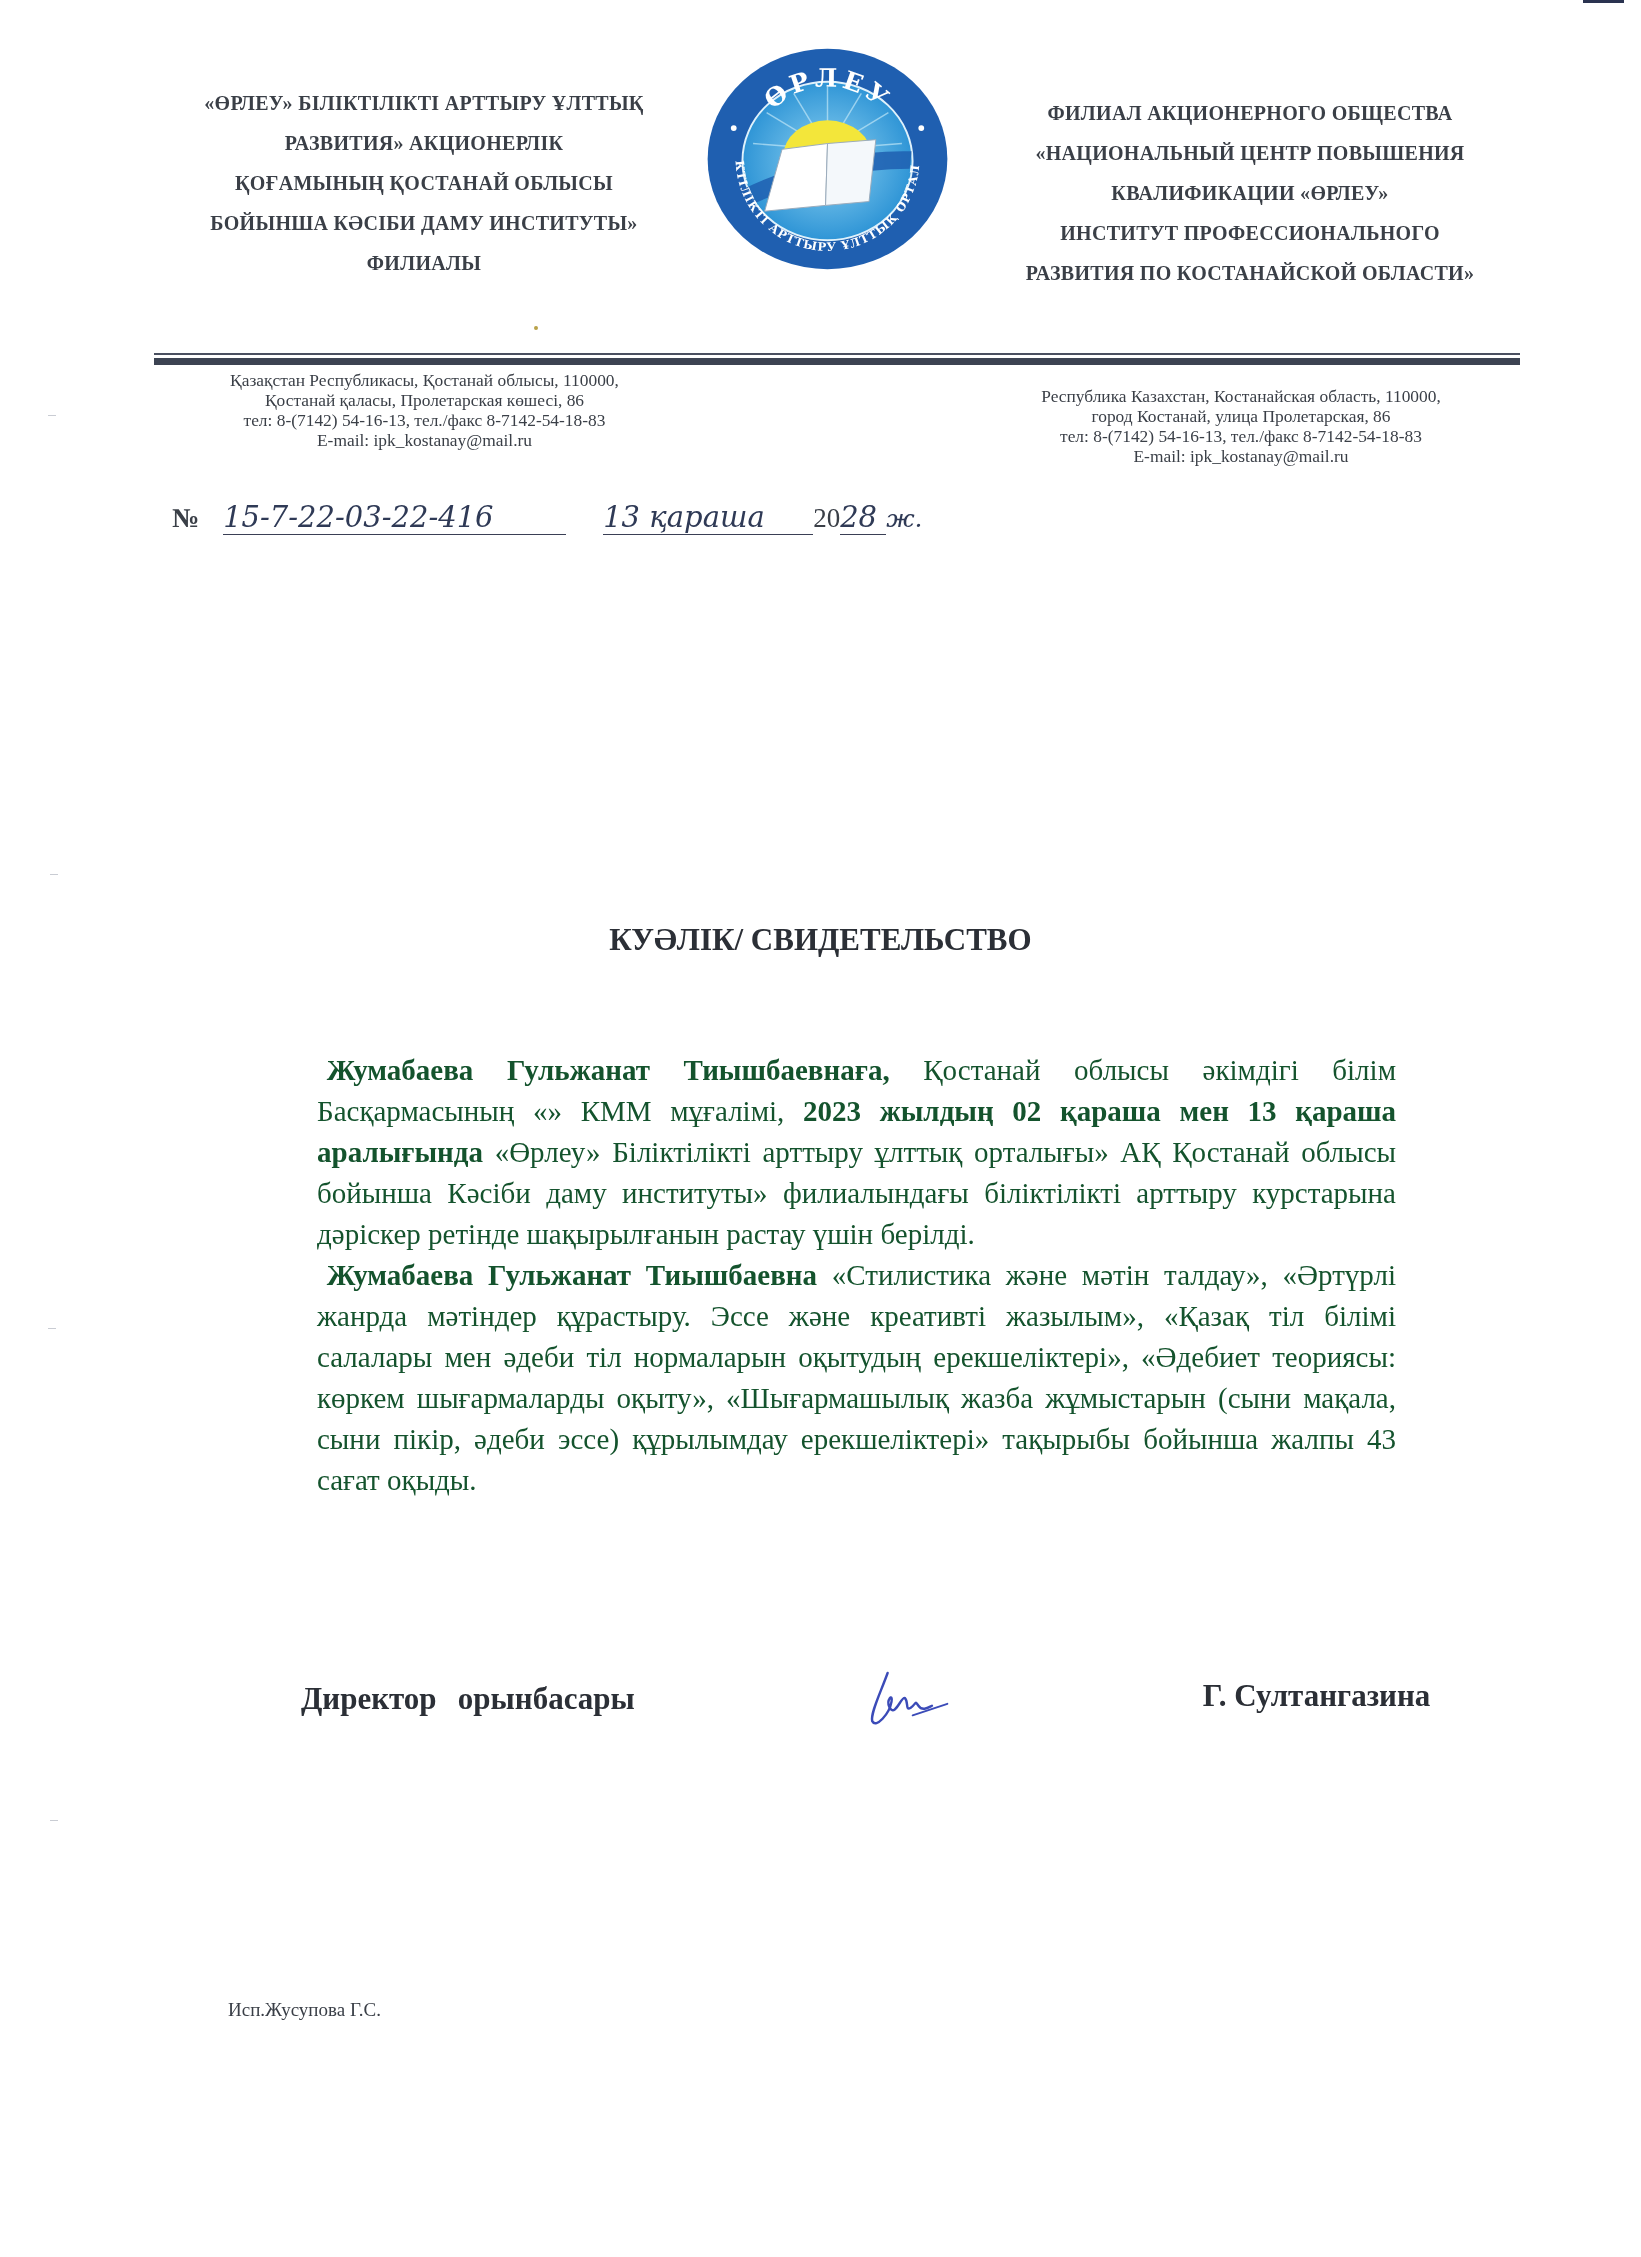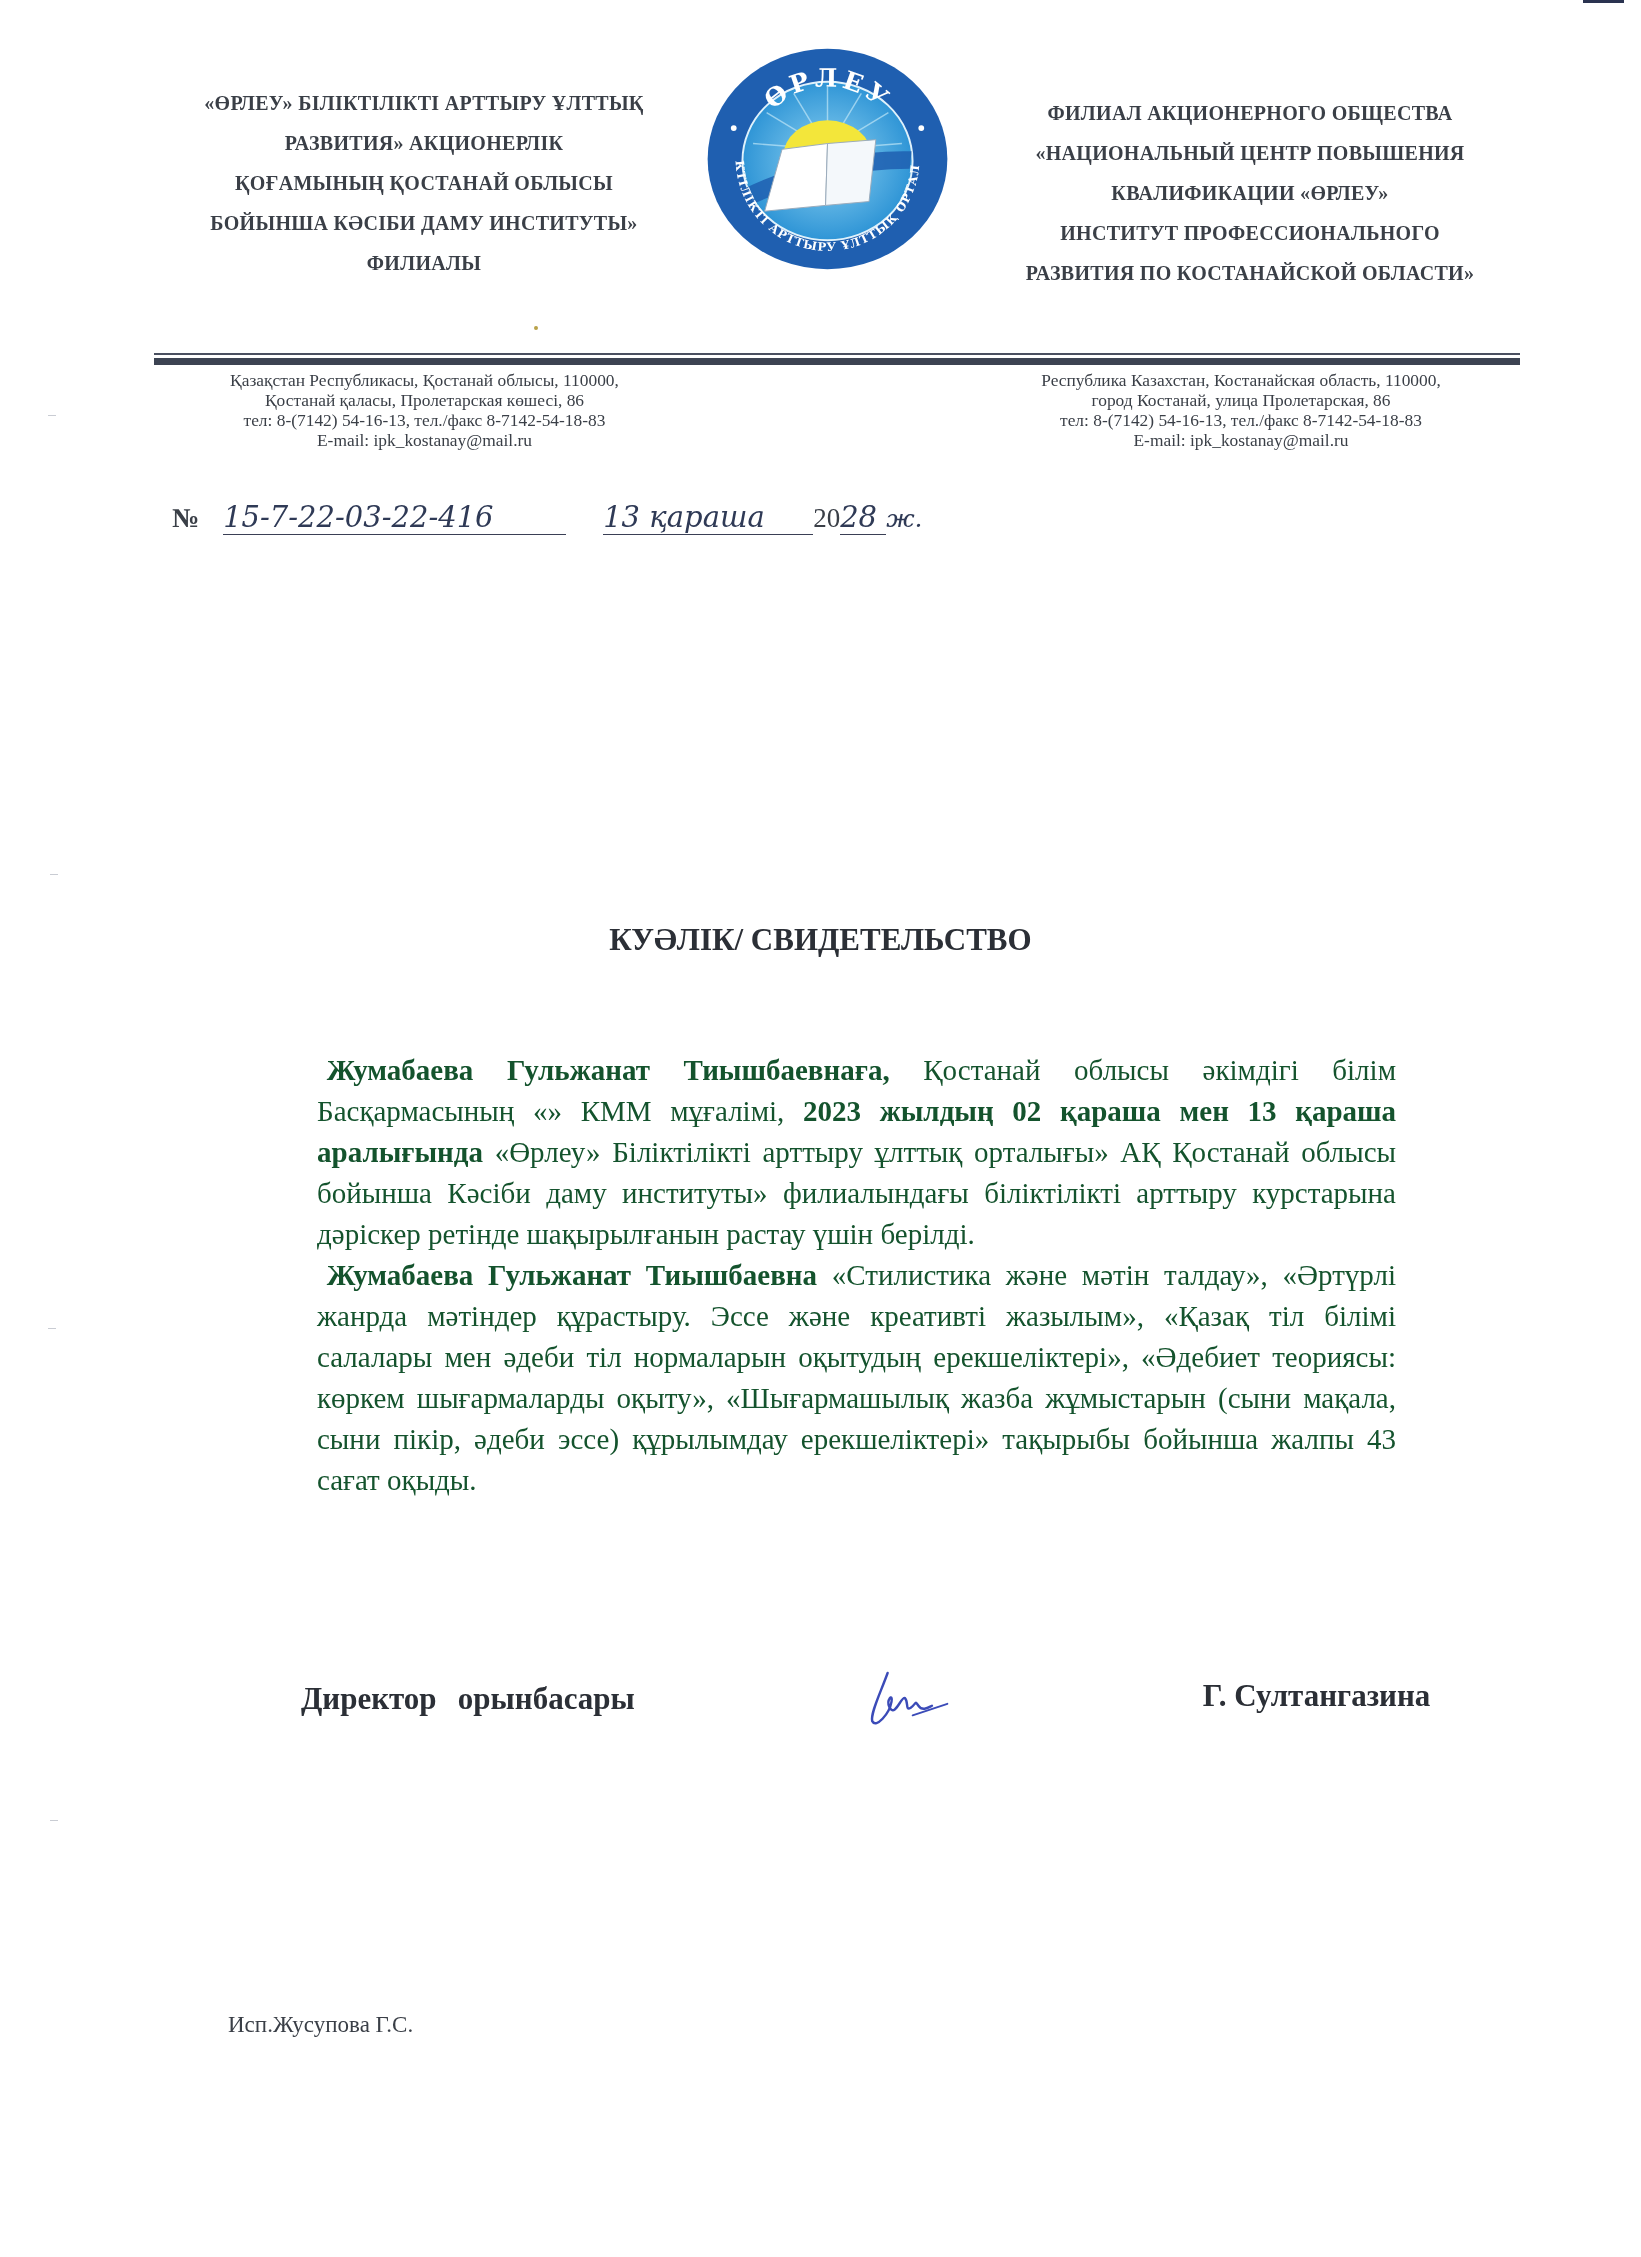--- a/index.html
+++ b/index.html
@@ -7,33 +7,33 @@
          font-family:"Liberation Serif", "DejaVu Serif", serif; color:#2b2f36; }
   .abs { position:absolute; }
   .hdr { font-weight:bold; text-align:center; font-size:20px; line-height:40px; color:#3a3f47; letter-spacing:0.3px; }
   #hdr-left { left:168px; top:83px; width:512px; }
   #hdr-right { left:975px; top:93px; width:550px; }
   #logo { left:697px; top:43px; width:261px; height:232px; }
   .rule-thin { left:154px; top:353px; width:1366px; height:1.9px; background:#4a5060; }
   .rule-thick { left:154px; top:358px; width:1366px; height:6.8px; background:#3c4352; }
   .addr { font-size:17.4px; line-height:20px; text-align:center; color:#3a3f47; }
   #addr-left { left:154px; top:370px; width:541px; }
-  #addr-right { left:966px; top:370px; width:550px; }
+  #addr-right { left:966px; top:386px; width:550px; }
   #reg-line { left:172px; top:500px; width:792px; height:44px; }
   .hand { font-family:"DejaVu Serif", serif; font-style:italic; color:#2f3a56; font-size:29px; }
   .uline { border-bottom:1.9px solid #3a3f55; display:inline-block; }
   #title { left:0; width:1641px; top:922px; text-align:center; font-weight:bold; font-size:31px; color:#2b2f36; }
   #body { left:317px; top:1050px; width:1079px; font-size:29px; line-height:41px; text-align:justify; color:#14532d; }
   #body p { margin:0; text-indent:0; }
   #body b { font-weight:bold; }
   #signrow { left:301px; top:1670px; width:1139px; height:58px; }
   #sign-role { position:absolute; left:0; top:11px; font-weight:bold; font-size:31px; word-spacing:13.5px; }
   #sign-name { position:absolute; right:9.7px; top:7.7px; font-weight:bold; font-size:31px; }
   #signature { position:absolute; left:550px; top:-4.8px; width:106px; height:68px; }
-  #executor { left:228px; top:1999px; font-size:23px; color:#3a3f47;margin-top:13px; }
+  #executor { left:228px; top:1999px; font-size:19px; color:#3a3f47; }
   .mark { position:absolute; background:#c9ccd3; height:1px; width:7.7px; }
   #corner-bar { left:1583px; top:0; width:41px; height:2.9px; background:#2a3350; }
 </style>
 </head>
 <body>
 
 <div id="hdr-left" class="abs hdr">
   <div>«ӨРЛЕУ» БІЛІКТІЛІКТІ АРТТЫРУ ҰЛТТЫҚ</div>
   <div>РАЗВИТИЯ» АКЦИОНЕРЛІК</div>
   <div>ҚОҒАМЫНЫҢ ҚОСТАНАЙ ОБЛЫСЫ</div>

